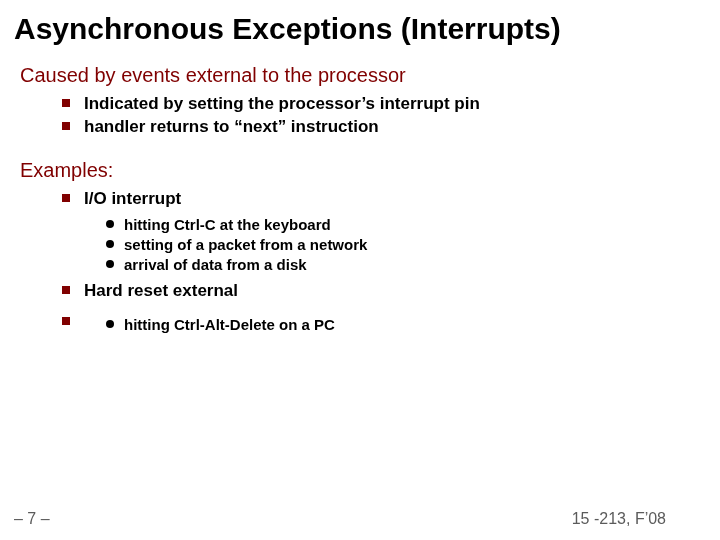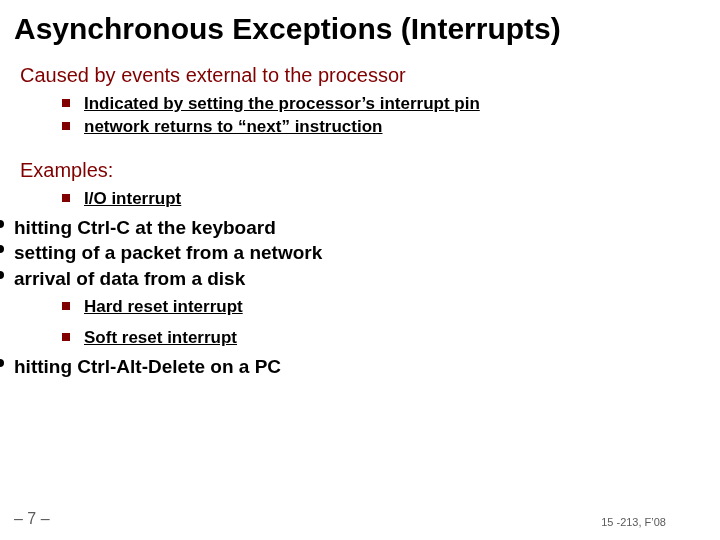--- a/index.html
+++ b/index.html
@@ -33,32 +33,32 @@
     color: #800000;
     margin: 10px 0 6px 6px;
   }
   .lvl1 {
     margin-left: 70px;
     font-size: 17px;
     font-weight: bold;
     color: #000;
     line-height: 1.35;
     position: relative;
-    text-decoration: underline;
   }
   .lvl1 .sq {
     position: absolute;
     left: -22px;
     top: 6px;
     width: 8px;
     height: 8px;
     background: #800000;
   }
   .lvl2 {
-    font-size: 19px;
+    margin-left: 110px;
+    font-size: 15px;
     font-weight: bold;
     color: #000;
     line-height: 1.35;
     position: relative;
   }
   .lvl2 .dot {
     position: absolute;
     left: -18px;
     top: 5px;
     width: 8px;
@@ -72,40 +72,40 @@
     position: absolute;
     left: 14px;
     bottom: 12px;
     font-size: 16px;
     color: #5b5b5b;
   }
   .footer-right {
     position: absolute;
     right: 18px;
     bottom: 12px;
-    font-size: 11px;
+    font-size: 16px;
     color: #5b5b5b;
   }
 </style>
 </head>
 <body>
 
 <div class="slide">
 
   <div class="title">Asynchronous Exceptions (Interrupts)</div>
 
   <div class="heading">Caused by events external to the processor</div>
 
   <div class="lvl1">
     <span class="sq"></span>
     <span>Indicated by setting the processor’s interrupt pin</span>
   </div>
   <div class="lvl1">
     <span class="sq"></span>
-    <span>network returns to “next” instruction</span>
+    <span>handler returns to “next” instruction</span>
   </div>
 
   <div class="gap-md"></div>
 
   <div class="heading">Examples:</div>
 
   <div class="lvl1">
     <span class="sq"></span>
     <span>I/O interrupt</span>
   </div>
@@ -119,28 +119,27 @@
     <span>setting of a packet from a network</span>
   </div>
   <div class="lvl2">
     <span class="dot"></span>
     <span>arrival of data from a disk</span>
   </div>
 
   <div class="gap-sm"></div>
   <div class="lvl1">
     <span class="sq"></span>
-    <span>Hard reset interrupt</span>
+    <span>Hard reset external</span>
   </div>
   <div class="gap-sm"></div>
 
   <div class="gap-sm"></div>
   <div class="lvl1">
     <span class="sq"></span>
-    <span>Soft reset interrupt</span>
   </div>
   <div class="gap-sm"></div>
   <div class="lvl2">
     <span class="dot"></span>
     <span>hitting Ctrl-Alt-Delete on a PC</span>
   </div>
 
   <div class="footer-left">– 7 –</div>
   <div class="footer-right">15 -213, F’08</div>
 </div>

